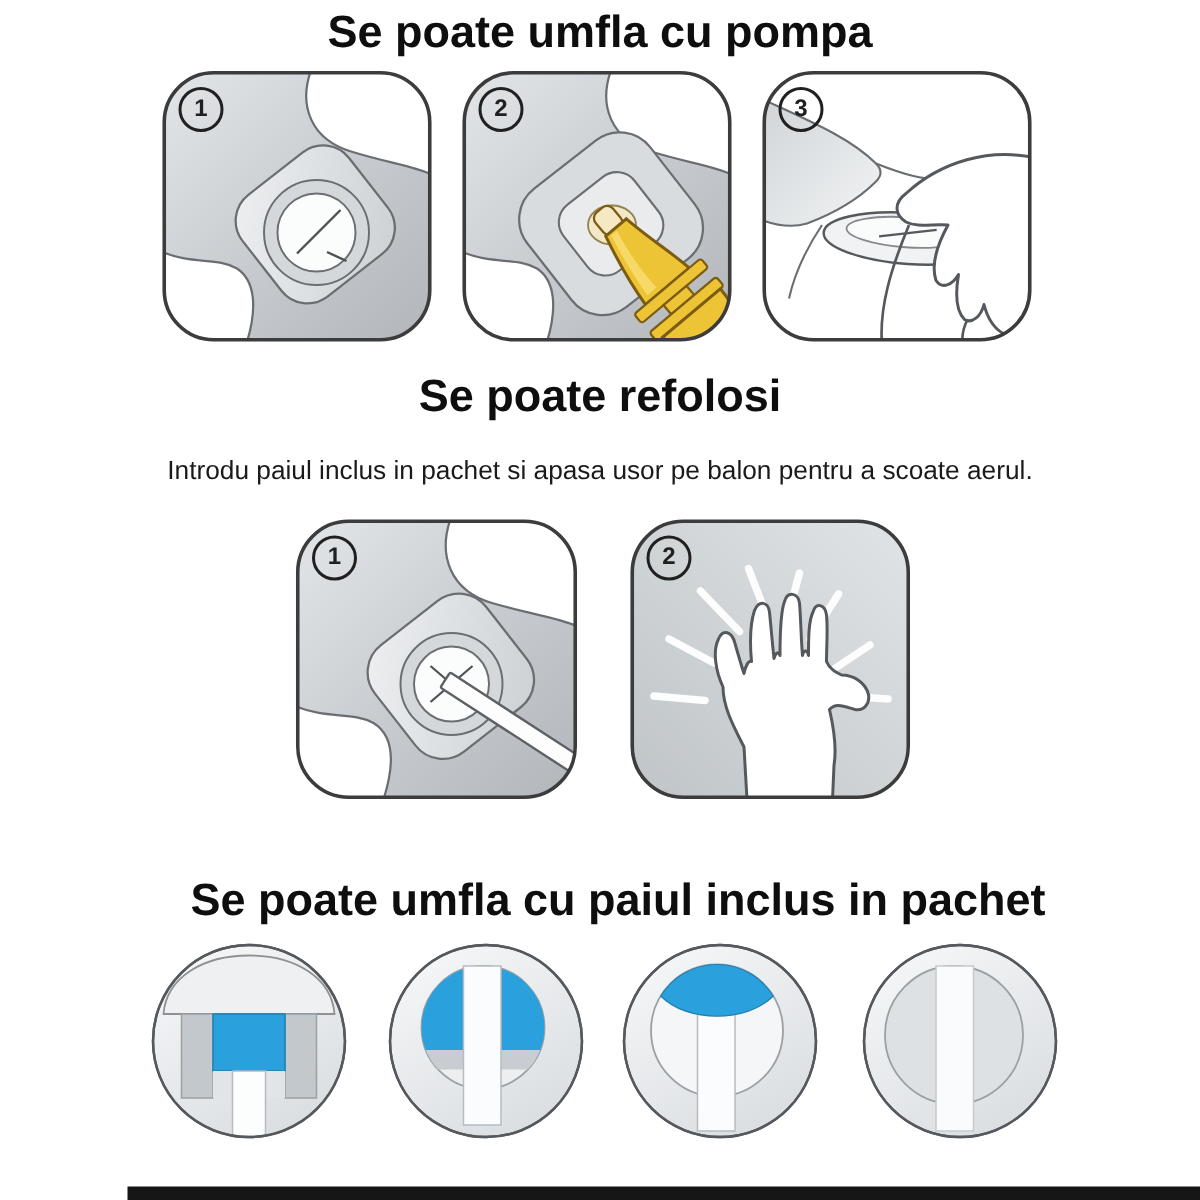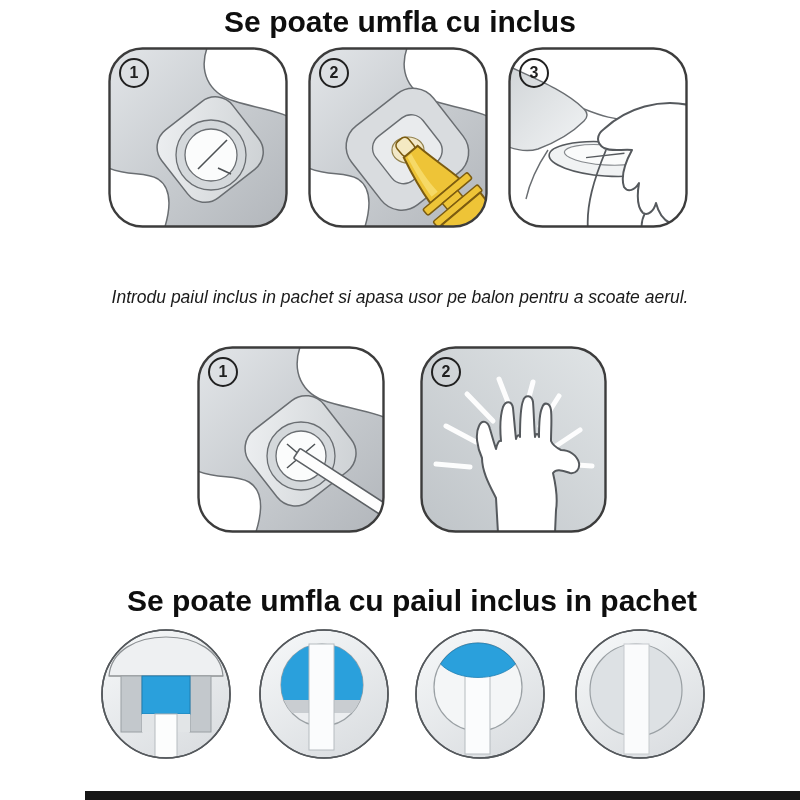--- a/index.html
+++ b/index.html
@@ -15,21 +15,21 @@
          border-radius:50%;display:flex;align-items:center;justify-content:center;
          font-size:16px;font-weight:bold;color:#202020;background:transparent;}
   .circle-fig{position:absolute;width:132px;height:132px;}
   #bottom-bar{position:absolute;left:85px;top:791px;width:715px;height:9px;background:var(--bottom-bar,#161616);}
 </style>
 </head>
 <body>
 
 <div id="page">
 
-  <div class="title" style="top:5px;">Se poate umfla cu inclus</div>
+  <div class="title" style="top:5px;">Se poate umfla cu pompa</div>
 
   <div class="panel" style="left:108px;top:47px;width:180px;height:181px;">
     <svg viewBox="0 0 180 181">
       <defs>
         <linearGradient id="g1a" x1="0" y1="0" x2="1" y2="1">
           <stop offset="0" stop-color="#e3e6e9"></stop>
             <stop offset="0.55" stop-color="#c6cace"></stop>
             <stop offset="1" stop-color="#b2b6bb"></stop>
         </linearGradient>
         <linearGradient id="g1b" x1="0" y1="0" x2="1" y2="1">
@@ -114,21 +114,22 @@
                  C129,148 129,160 135,166 C140,169 146,164 148,156
                  C150,164 154,172 162,176 C170,180 177,178 181,172 Z" fill="#fff" stroke="#55595d" stroke-width="2" stroke-linejoin="round"></path>
         <path d="M98,103 C86,132 78,158 80,183" fill="none" stroke="#55595d" stroke-width="1.8"></path>
         <path d="M137,166 C134,172 133,178 134,183" fill="none" stroke="#55595d" stroke-width="1.8"></path>
       </g>
       <rect x="1.5" y="1.5" width="177" height="178" rx="33" fill="none" stroke="#3c3c3c" stroke-width="2.4"></rect>
     </svg>
     <span class="badge">3</span>
   </div>
 
-  <div class="subtitle" style="top:287px;font-style:italic;">Introdu paiul inclus in pachet si apasa usor pe balon pentru a scoate aerul.</div>
+  <div class="title" style="top:248px;">Se poate refolosi</div>
+  <div class="subtitle" style="top:303px;">Introdu paiul inclus in pachet si apasa usor pe balon pentru a scoate aerul.</div>
 
   <div class="panel" style="left:197px;top:346px;width:188px;height:187px;">
     <svg viewBox="0 0 188 187">
       <defs>
         <clipPath id="c4">
             <rect x="1.5" y="1.5" width="185" height="184" rx="34"></rect>
           </clipPath>
       </defs>
       <g clip-path="url(#c4)">
         <rect x="0" y="0" width="188" height="187" fill="url(#g1a)"></rect>

